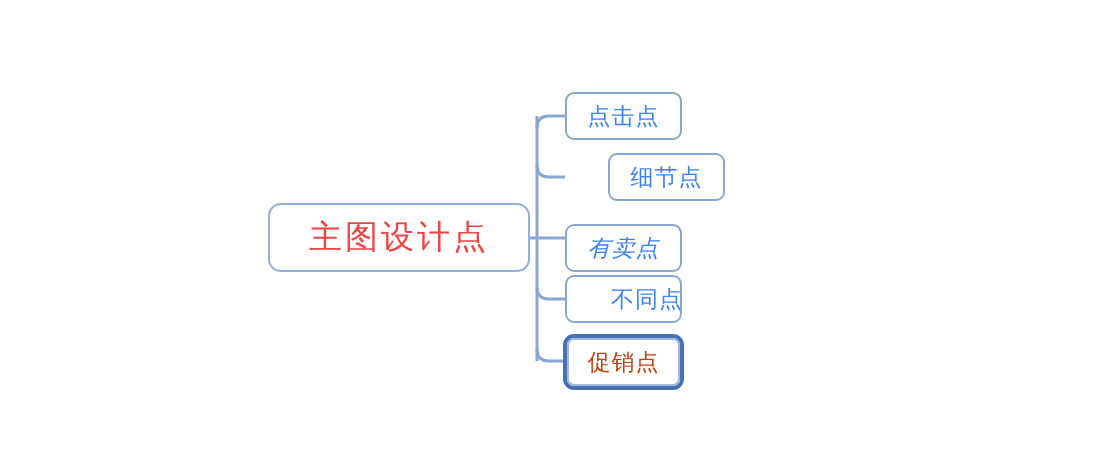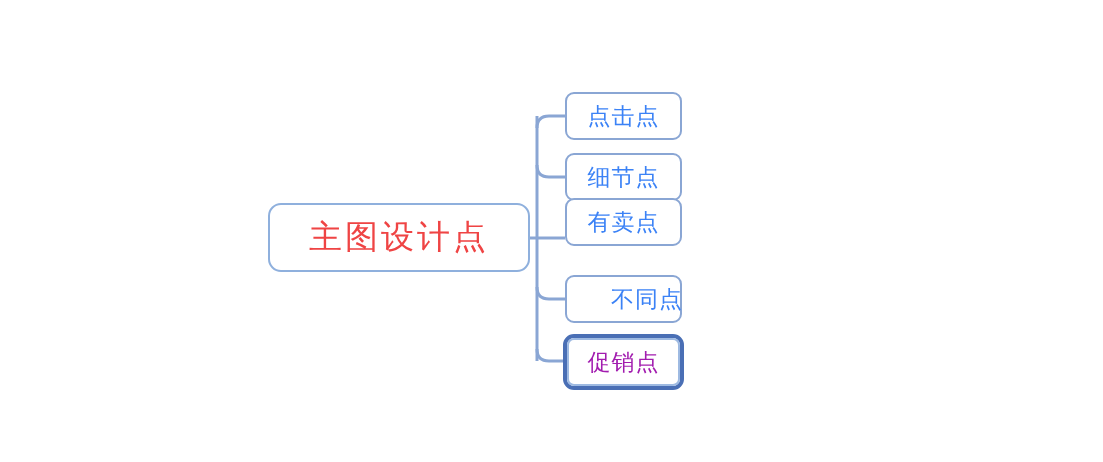--- a/index.html
+++ b/index.html
@@ -51,22 +51,22 @@
     left: 565px;
     width: 117px;
     height: 48px;
     border: 2px solid #8aa6d4;
     border-radius: 9px;
     color: #3b82f6;
     font-size: 23px;
     letter-spacing: 1px;
   }
   .child-0 { top: 92px; }
-  .child-1 { top: 153px; }
-  .child-2 { top: 198px; }
+  .child-1 { top: 153px; margin-left: 43px; }
+  .child-2 { top: 224px; font-style: italic; }
   .child-3 { top: 275px; padding-left: 47px; }
 
   .node-selected-wrap {
     position: absolute;
     left: 563px;
     top: 334px;
     width: 121px;
     height: 56px;
     box-sizing: border-box;
     border: 4px solid #4a6fb5;
@@ -79,21 +79,21 @@
     top: 0px;
     right: 0px;
     bottom: 0px;
     box-sizing: border-box;
     border: 2px solid #9ebae2;
     border-radius: 7px;
     background: #ffffff;
     display: flex;
     align-items: center;
     justify-content: center;
-    color: #a21caf;
+    color: #c2410c;
     font-size: 23px;
     letter-spacing: 1px;
     white-space: nowrap;
   }
 </style>
 </head>
 <body>
 
 <div id="mindmap-canvas">
 

